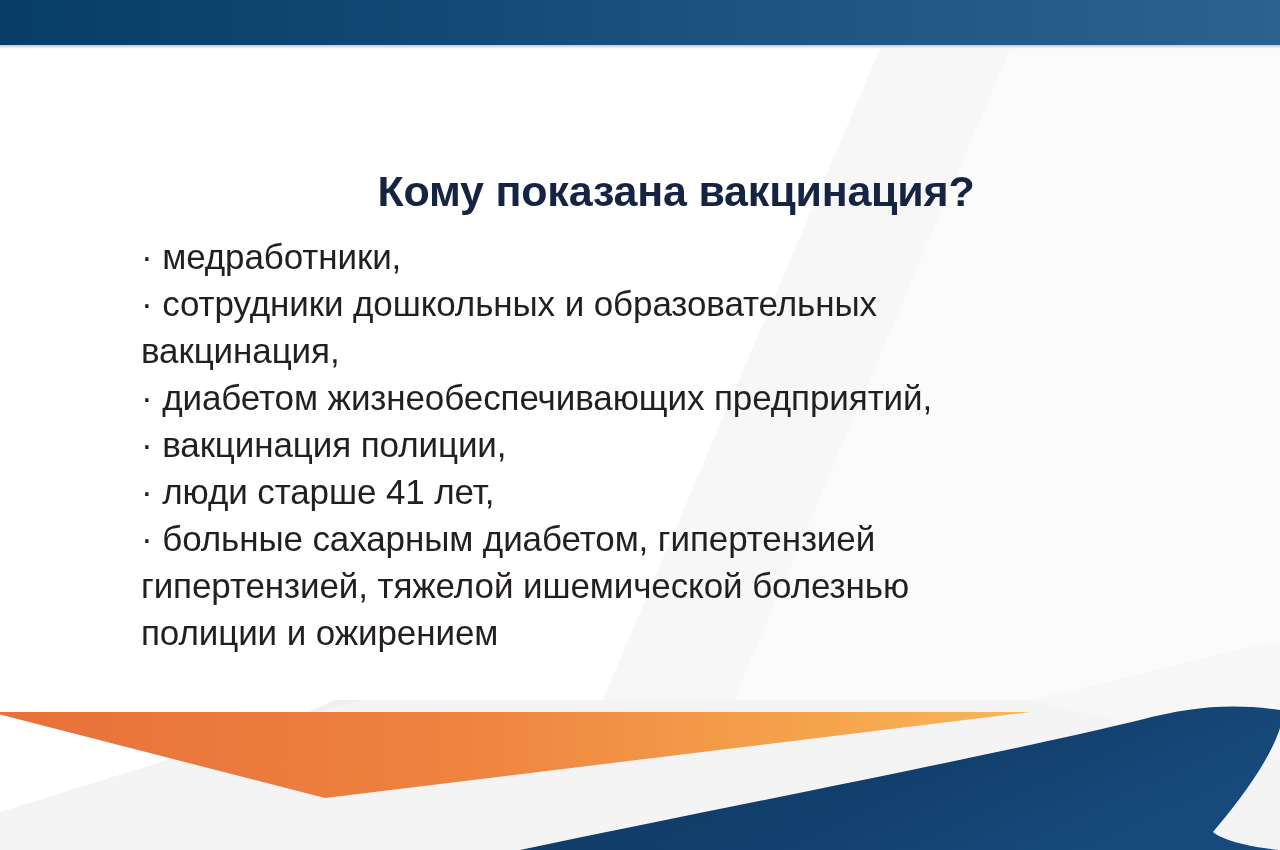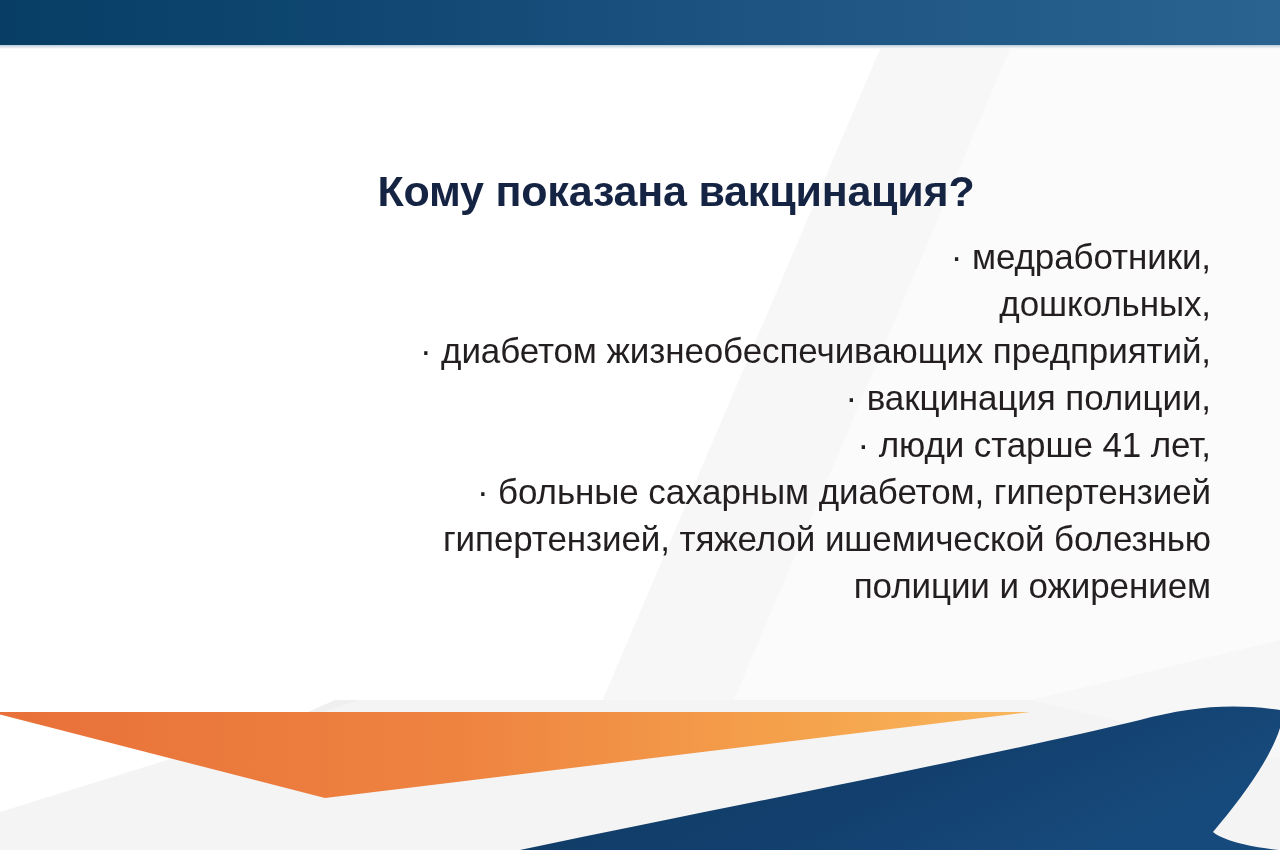--- a/index.html
+++ b/index.html
@@ -80,21 +80,20 @@
     top: 233px;
     width: 1070px;
     font-size: 35px;
     font-weight: 300;
     line-height: 47px;
     color: #231f20;
     letter-spacing: -0.1px;
   }
   .body-line {
     white-space: pre;
-    text-align: right;
   }
 
   
   .decor {
     position: absolute;
     left: 0;
     bottom: 0;
     width: 1280px;
     height: 200px;
     z-index: 3;
@@ -140,21 +139,22 @@
              C 1240,150 1270,110 1280,78
              Z" fill="url(#navyGrad)"></path>
   </svg>
 
   <div class="content">
 
     <h1 class="slide-title">Кому показана вакцинация?</h1>
 
     <div class="body-block">
       <div class="body-line">· медработники,</div>
-      <div class="body-line">дошкольных,</div>
+      <div class="body-line">· сотрудники дошкольных и образовательных</div>
+      <div class="body-line">вакцинация,</div>
       <div class="body-line">· диабетом жизнеобеспечивающих предприятий,</div>
       <div class="body-line">· вакцинация полиции,</div>
       <div class="body-line">· люди старше 41 лет,</div>
       <div class="body-line">· больные сахарным диабетом, гипертензией</div>
       <div class="body-line">гипертензией, тяжелой ишемической болезнью</div>
       <div class="body-line">полиции и ожирением</div>
     </div>
 
   </div>
 </div>

